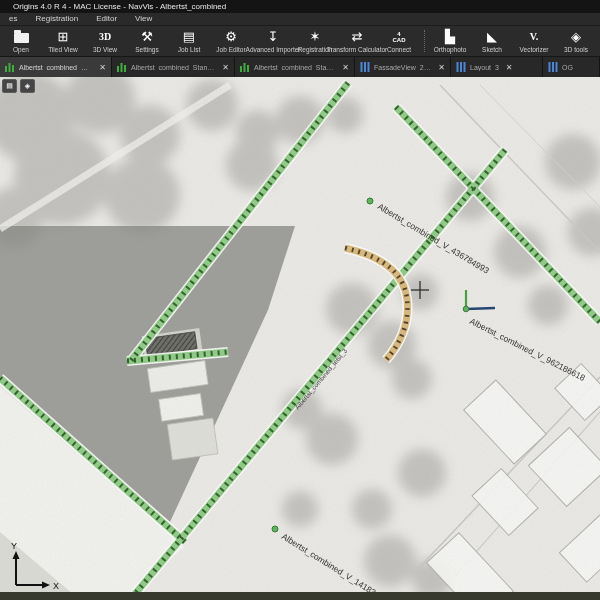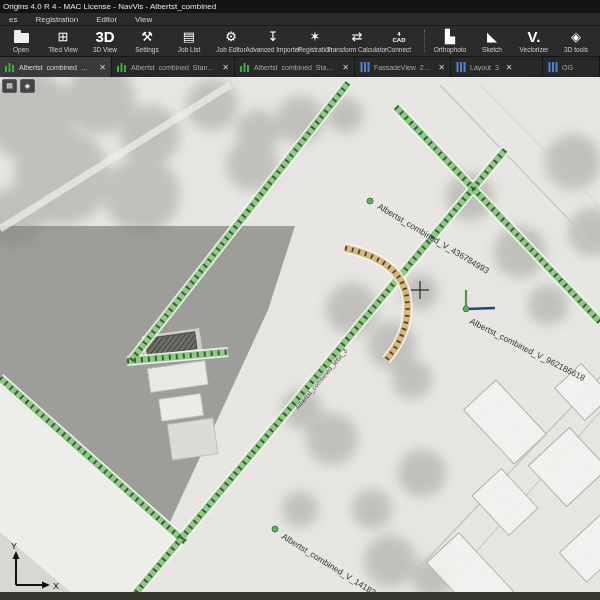--- a/index.html
+++ b/index.html
@@ -1,31 +1,31 @@
 <!DOCTYPE html>
 <html><head>
 <meta charset="utf-8">
 <style>
   html,body{margin:0;padding:0;background:#000;}
   .app{position:relative;width:600px;height:600px;overflow:hidden;
        font-family:"Liberation Sans",sans-serif;background:#e9e8e5;}
   
   .titlebar{position:absolute;left:0;top:0;width:600px;height:13px;background:#141414;
-            color:#e6e6e6;font-size:8px;line-height:13px;padding-left:3px;box-sizing:border-box;white-space:nowrap;}
+            color:#e6e6e6;font-size:8px;line-height:13px;padding-left:13px;box-sizing:border-box;white-space:nowrap;}
   .menubar{position:absolute;left:0;top:13px;width:600px;height:13px;background:#2a2a2a;
-           border-bottom:1px solid #1c1c1c;display:flex;align-items:center;box-sizing:border-box;}
+           border-bottom:1px solid #1c1c1c;display:flex;align-items:flex-end;box-sizing:border-box;}
   .menubar .mi{color:#d2d2d2;font-size:8px;padding:0 9px;height:13px;line-height:13px;cursor:default;}
   .toolbar{position:absolute;left:0;top:26px;width:600px;height:31px;background:#2b2b2b;
            display:flex;align-items:stretch;box-sizing:border-box;border-bottom:1px solid #161616;}
   .tbtn{display:flex;flex-direction:column;align-items:center;justify-content:flex-start;
         padding:2px 6px 0 6px;color:#e8e8e8;min-width:30px;}
   .tbtn .glyph{height:17px;display:flex;align-items:center;justify-content:center;
                font-size:13px;line-height:17px;color:#fff;}
   .tbtn .lbl{font-size:6.5px;color:#cfcfcf;white-space:nowrap;margin-top:1px;}
-  .glyph.txt{font-size:15px;font-weight:bold;}
+  .glyph.txt{font-size:10px;font-weight:bold;font-family:Liberation Serif, serif;}
   .glyph.cad{font-size:6px;font-weight:bold;line-height:6px;text-align:center;}
   .folder{width:15px;height:10px;background:#f0f0f0;border-radius:1px;position:relative;margin-top:3px;}
   .folder:before{content:"";position:absolute;left:0;top:-3px;width:7px;height:3px;background:#f0f0f0;border-radius:1px 1px 0 0;}
   .tsep{width:1px;border-left:1px dotted #6a6a6a;margin:4px 4px;}
   
   .tabbar{position:absolute;left:0;top:57px;width:600px;height:20px;background:#1f1f1f;
           display:flex;align-items:stretch;}
   .tab{display:flex;align-items:center;gap:4px;background:#282828;border-right:1px solid #141414;
        padding:0 5px;box-sizing:border-box;overflow:hidden;flex:0 0 auto;}
   .tab.active{background:#3a3a3a;}

